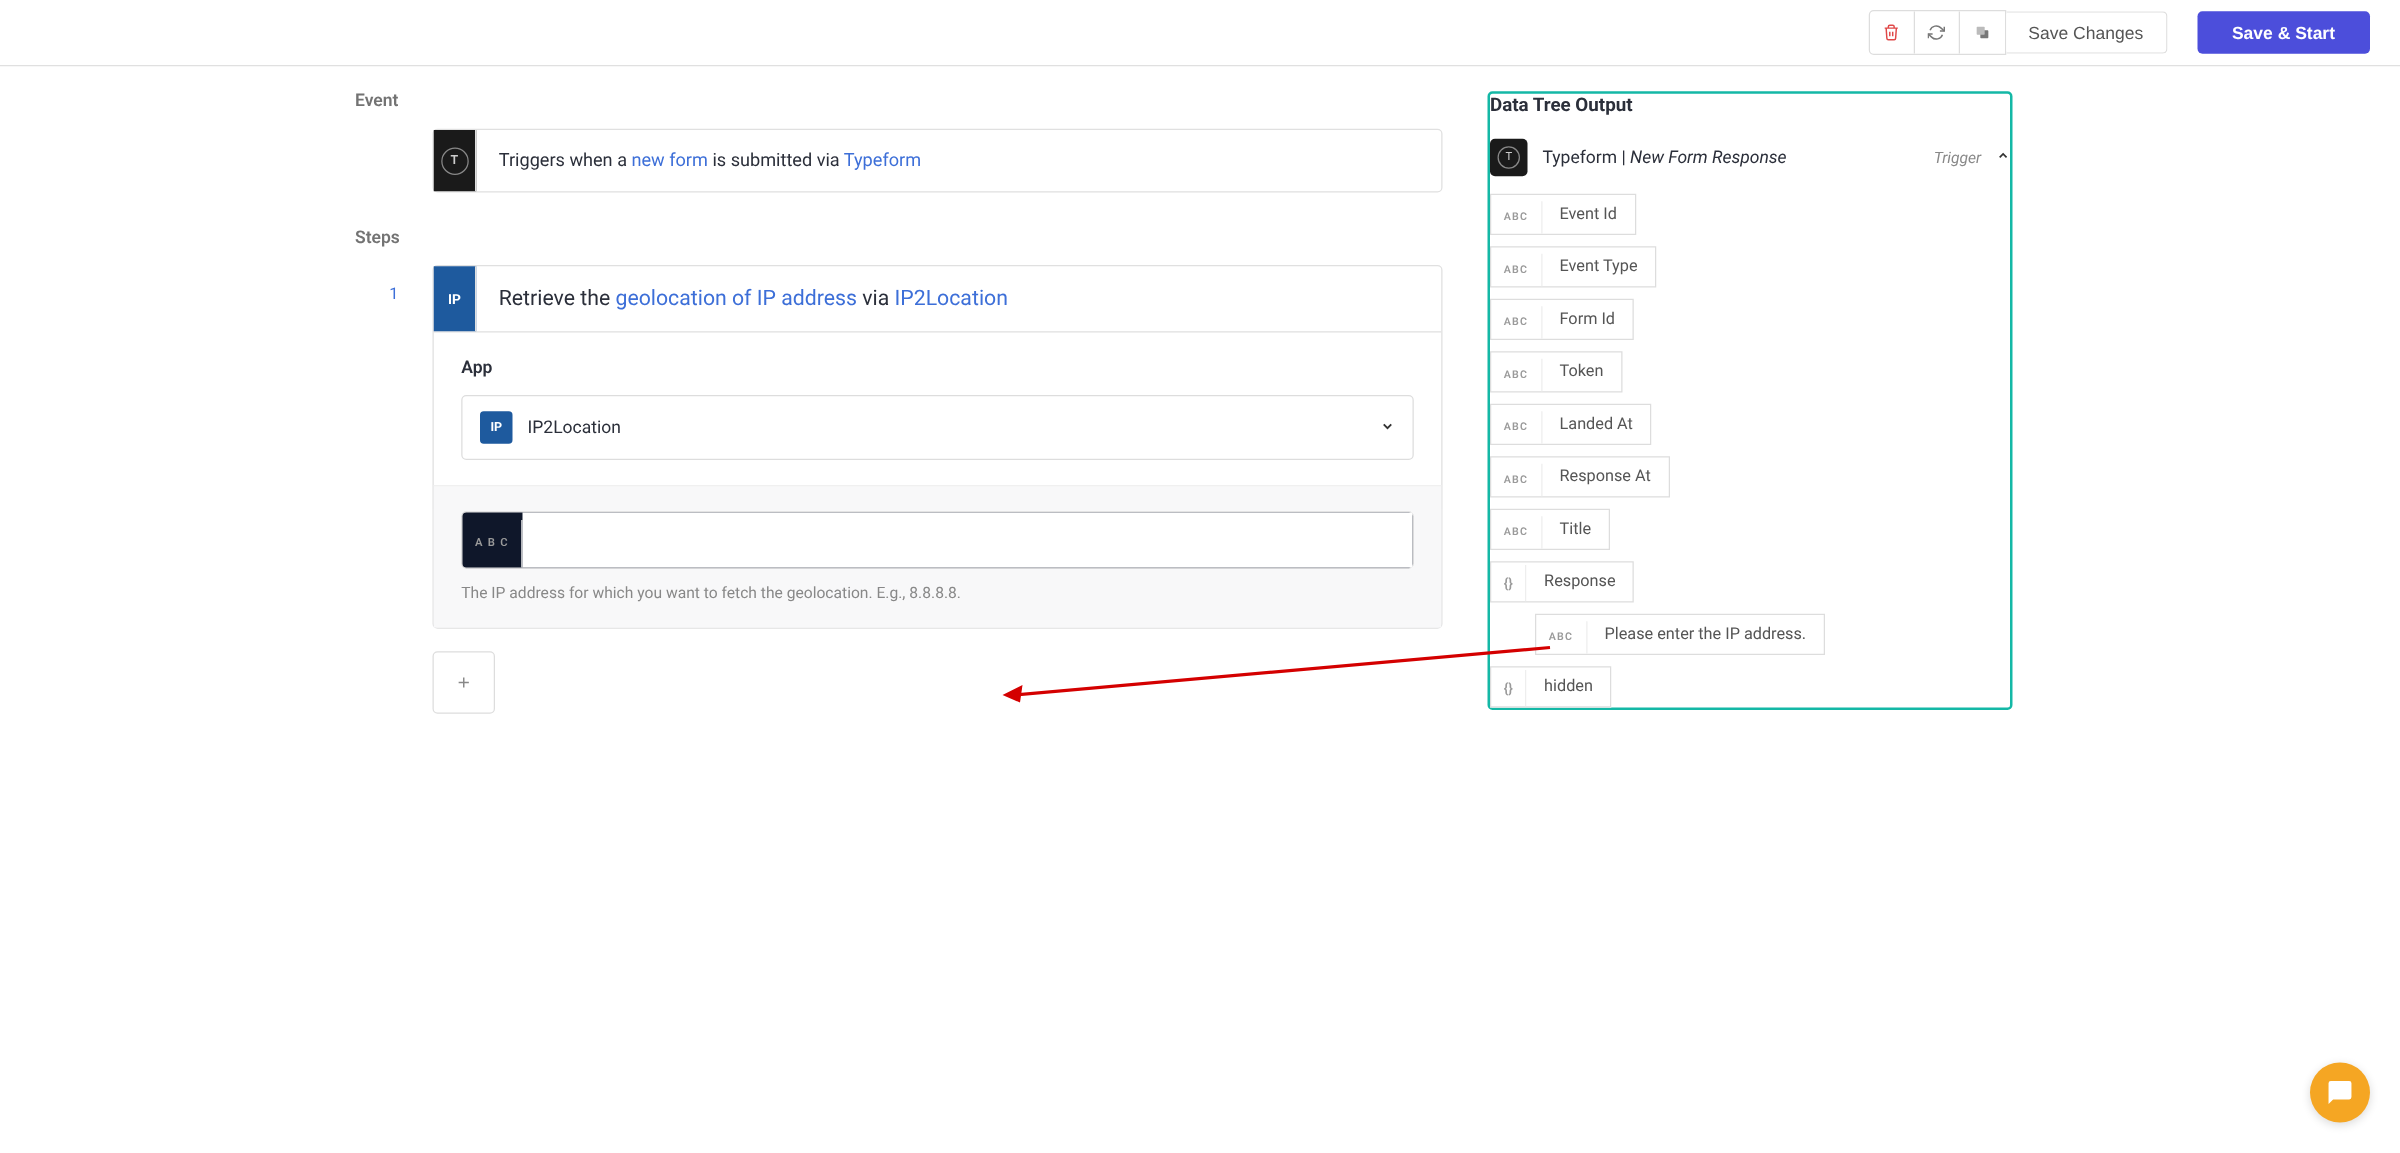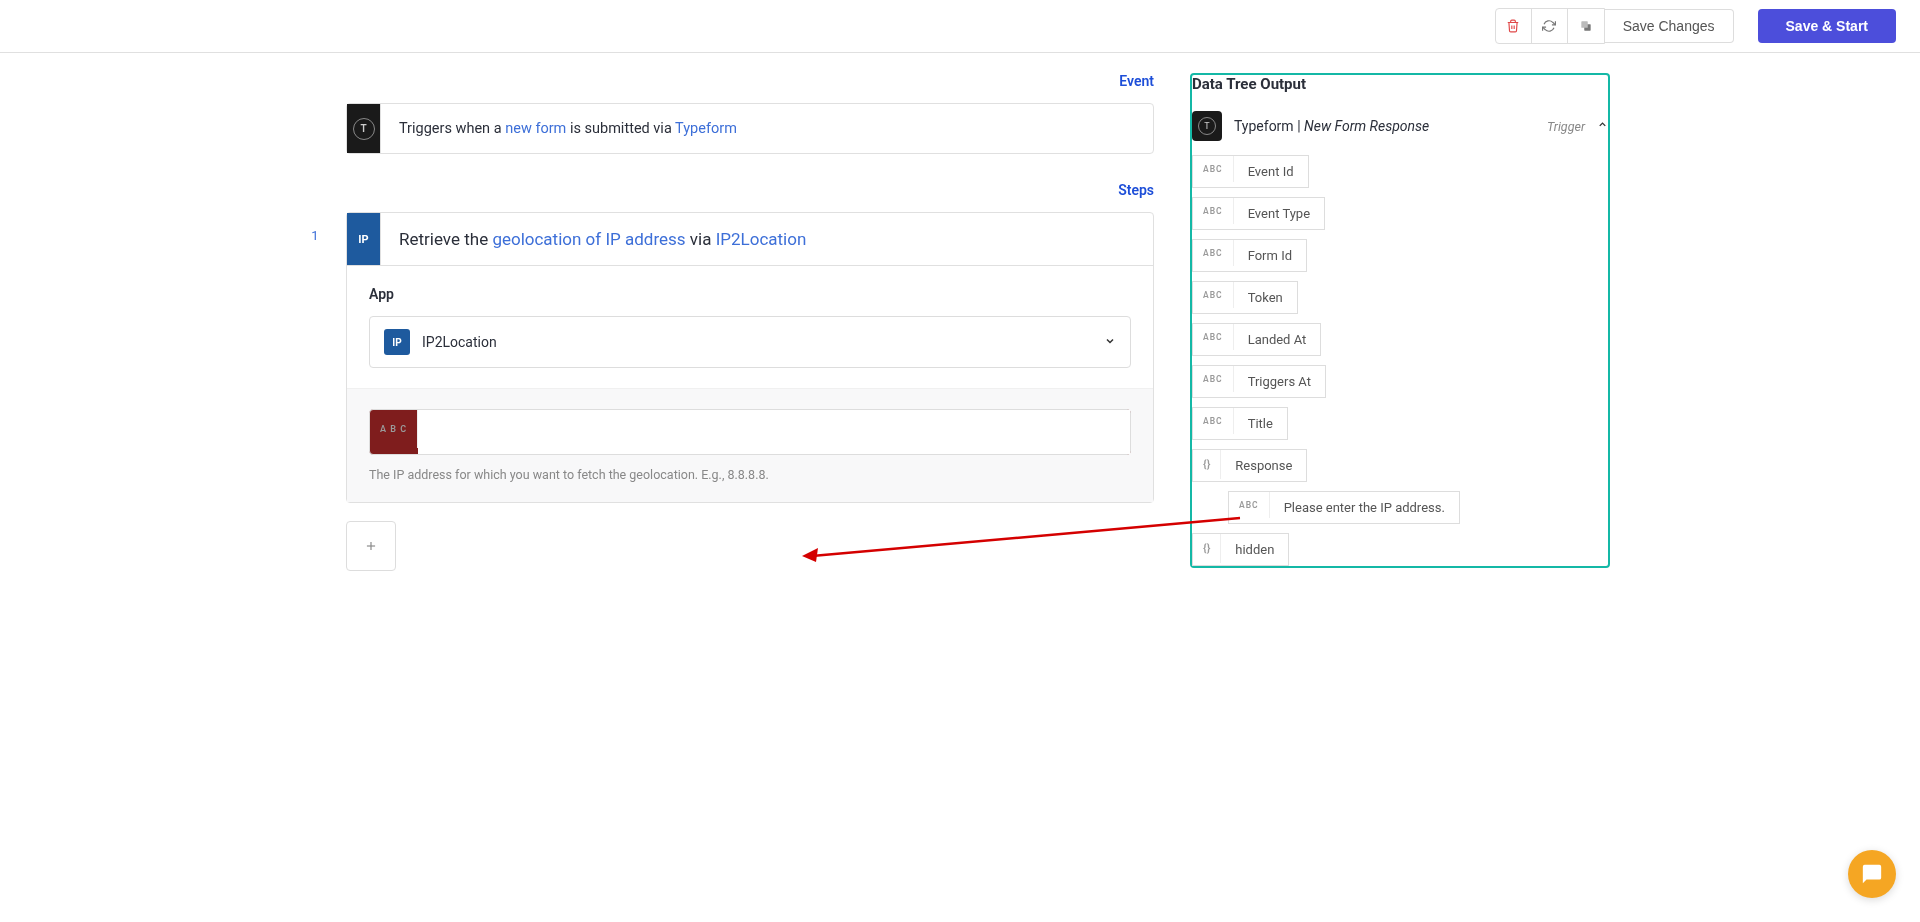--- a/index.html
+++ b/index.html
@@ -10,21 +10,21 @@
 .topbar-icon { width: 36px; height: 34px; display: flex; align-items: center; justify-content: center; border-right: 1px solid #ddd; cursor: pointer; }
 .topbar-icon:last-child { border-right: none; }
 .btn-savechanges { margin-left: 0; padding: 8px 18px; border: 1px solid #ddd; border-left: none; border-radius: 0 4px 4px 0; background: #fff; color: #555; cursor: pointer; font-size: 14px; }
 .topbar-icons { border-radius: 4px 0 0 4px; }
 .btn-savestart { margin-left: 24px; padding: 9px 28px; background: #4c4edb; color: #fff; border: none; border-radius: 4px; font-weight: 600; cursor: pointer; font-size: 14px; }
 
 .page { max-width: 1480px; margin: 0 auto; padding: 20px 64px 40px; display: flex; gap: 36px; }
 .main-col { flex: 1; max-width: 870px; }
 .side-col { width: 420px; }
 
-.section-label { color: #1d4ed8; font-weight: 600; font-size: 14px; margin-bottom: 14px; text-align: right; }
+.section-label { color: #737373; font-weight: 600; font-size: 14px; margin-bottom: 14px; }
 
 .event-card { display: flex; align-items: stretch; border: 1px solid #e0e0e0; border-radius: 4px; margin-left: 62px; margin-bottom: 28px; }
 .event-icon { width: 34px; background: #1a1a1a; display: flex; align-items: center; justify-content: center; border-right: 1px solid #e0e0e0; }
 .event-icon-inner { width: 22px; height: 22px; border: 1.5px solid #888; border-radius: 50%; color: #ccc; font-size: 10px; display: flex; align-items: center; justify-content: center; font-weight: 600; }
 .event-body { flex: 1; padding: 16px 18px; font-size: 14.5px; }
 .event-body .link { color: #3d6fd8; }
 
 .step-row { display: flex; align-items: flex-start; margin-left: 0; }
 .step-num { width: 62px; text-align: center; color: #3d6fd8; font-size: 13px; padding-top: 16px; }
 .step-card { flex: 1; border: 1px solid #e0e0e0; border-radius: 4px; }
@@ -38,21 +38,21 @@
 .step-section + .step-section { border-top: 1px solid #f0f0f0; }
 .step-section.gray { background: #f8f8f9; }
 .field-label { font-weight: 600; font-size: 14px; margin-bottom: 14px; }
 .field-label .req { color: #e04848; }
 
 .select-box { border: 1px solid #ddd; border-radius: 4px; background: #fff; display: flex; align-items: center; padding: 12px 14px; cursor: pointer; }
 .select-box .sel-icon { width: 26px; height: 26px; background: #1e5a9e; color: #fff; font-weight: 700; font-size: 10px; display: flex; align-items: center; justify-content: center; border-radius: 3px; margin-right: 12px; }
 .select-box .sel-text { flex: 1; font-size: 14px; }
 .select-box .chev { font-size: 12px; color: #333; }
 
-.input-box { border: 1px solid #ddd; border-radius: 4px; background: #7f1d1d; display: flex; align-items: flex-start; padding: 0; }
+.input-box { border: 1px solid #ddd; border-radius: 4px; background: #0f172a; display: flex; align-items: flex-end; padding: 0; }
 .input-tag { padding: 14px 10px; font-size: 9px; letter-spacing: 1px; color: #9a9a9a; font-weight: 600; border-right: 1px solid #eee; }
 .input-box input { flex: 1; border: none; outline: none; padding: 14px 10px; font-size: 14px; }
 .helper { font-size: 12.5px; color: #888; margin-top: 12px; }
 
 .add-step { margin-left: 62px; margin-top: 18px; width: 50px; height: 50px; border: 1px solid #ddd; border-radius: 4px; background: #fff; color: #777; font-size: 20px; cursor: pointer; display: flex; align-items: center; justify-content: center; }
 
 .dt-card { border: 2px solid #14b8a6; border-radius: 4px; }
 .dt-title { font-weight: 700; font-size: 15px; margin-bottom: 18px; }
 .dt-header { display: flex; align-items: center; gap: 12px; margin-bottom: 14px; }
 .dt-appicon { width: 30px; height: 30px; background: #1a1a1a; border-radius: 4px; display: flex; align-items: center; justify-content: center; }
@@ -60,21 +60,21 @@
 .dt-appname { font-size: 14px; flex: 1; }
 .dt-appname .subtype { font-style: italic; }
 .dt-trigger { color: #888; font-size: 12.5px; font-style: italic; }
 .dt-chev { font-size: 11px; cursor: pointer; }
 
 .dt-search { margin-bottom: 14px; position: relative; }
 .dt-search input { width: 100%; border: 1px solid #ddd; border-radius: 4px; padding: 7px 10px 7px 30px; font-size: 13px; outline: none; }
 .dt-search .sicon { position: absolute; left: 9px; top: 8px; color: #aaa; font-size: 12px; }
 
 .dt-fields { display: flex; flex-direction: column; gap: 9px; align-items: flex-start; }
-.dt-field { display: inline-flex; align-items: flex-start; border: 1px solid #ddd; border-radius: 0; background: #fff; cursor: grab; font-size: 13px; }
+.dt-field { display: inline-flex; align-items: flex-end; border: 1px solid #ddd; border-radius: 0; background: #fff; cursor: grab; font-size: 13px; }
 .dt-ftype { padding: 8px 10px; font-size: 8.5px; letter-spacing: 1px; color: #9a9a9a; font-weight: 600; border-right: 1px solid #eee; display: flex; align-items: center; }
 .dt-ftype.obj { font-size: 11px; letter-spacing: 0; }
 .dt-fname { padding: 8px 14px; color: #555; }
 
 .arrow-svg { position: absolute; pointer-events: none; }
 
 .chat-fab { position: fixed; right: 24px; bottom: 24px; width: 48px; height: 48px; border-radius: 50%; background: #f5a623; display: flex; align-items: center; justify-content: center; cursor: pointer; box-shadow: 0 2px 8px rgba(0,0,0,0.15); }
 .chat-fab svg { fill: #fff; }
 </style>
 </head>
@@ -193,21 +193,21 @@
         <div class="dt-field">
             <div class="dt-ftype">ABC</div>
             <div class="dt-fname">Token</div>
           </div>
         <div class="dt-field">
             <div class="dt-ftype">ABC</div>
             <div class="dt-fname">Landed At</div>
           </div>
         <div class="dt-field">
             <div class="dt-ftype">ABC</div>
-            <div class="dt-fname">Triggers At</div>
+            <div class="dt-fname">Response At</div>
           </div>
         <div class="dt-field">
             <div class="dt-ftype">ABC</div>
             <div class="dt-fname">Title</div>
           </div>
         <div class="dt-field">
             <div class="dt-ftype obj">{}</div>
             <div class="dt-fname">Response</div>
           </div>
         <div class="dt-field" style="margin-left:36px">

